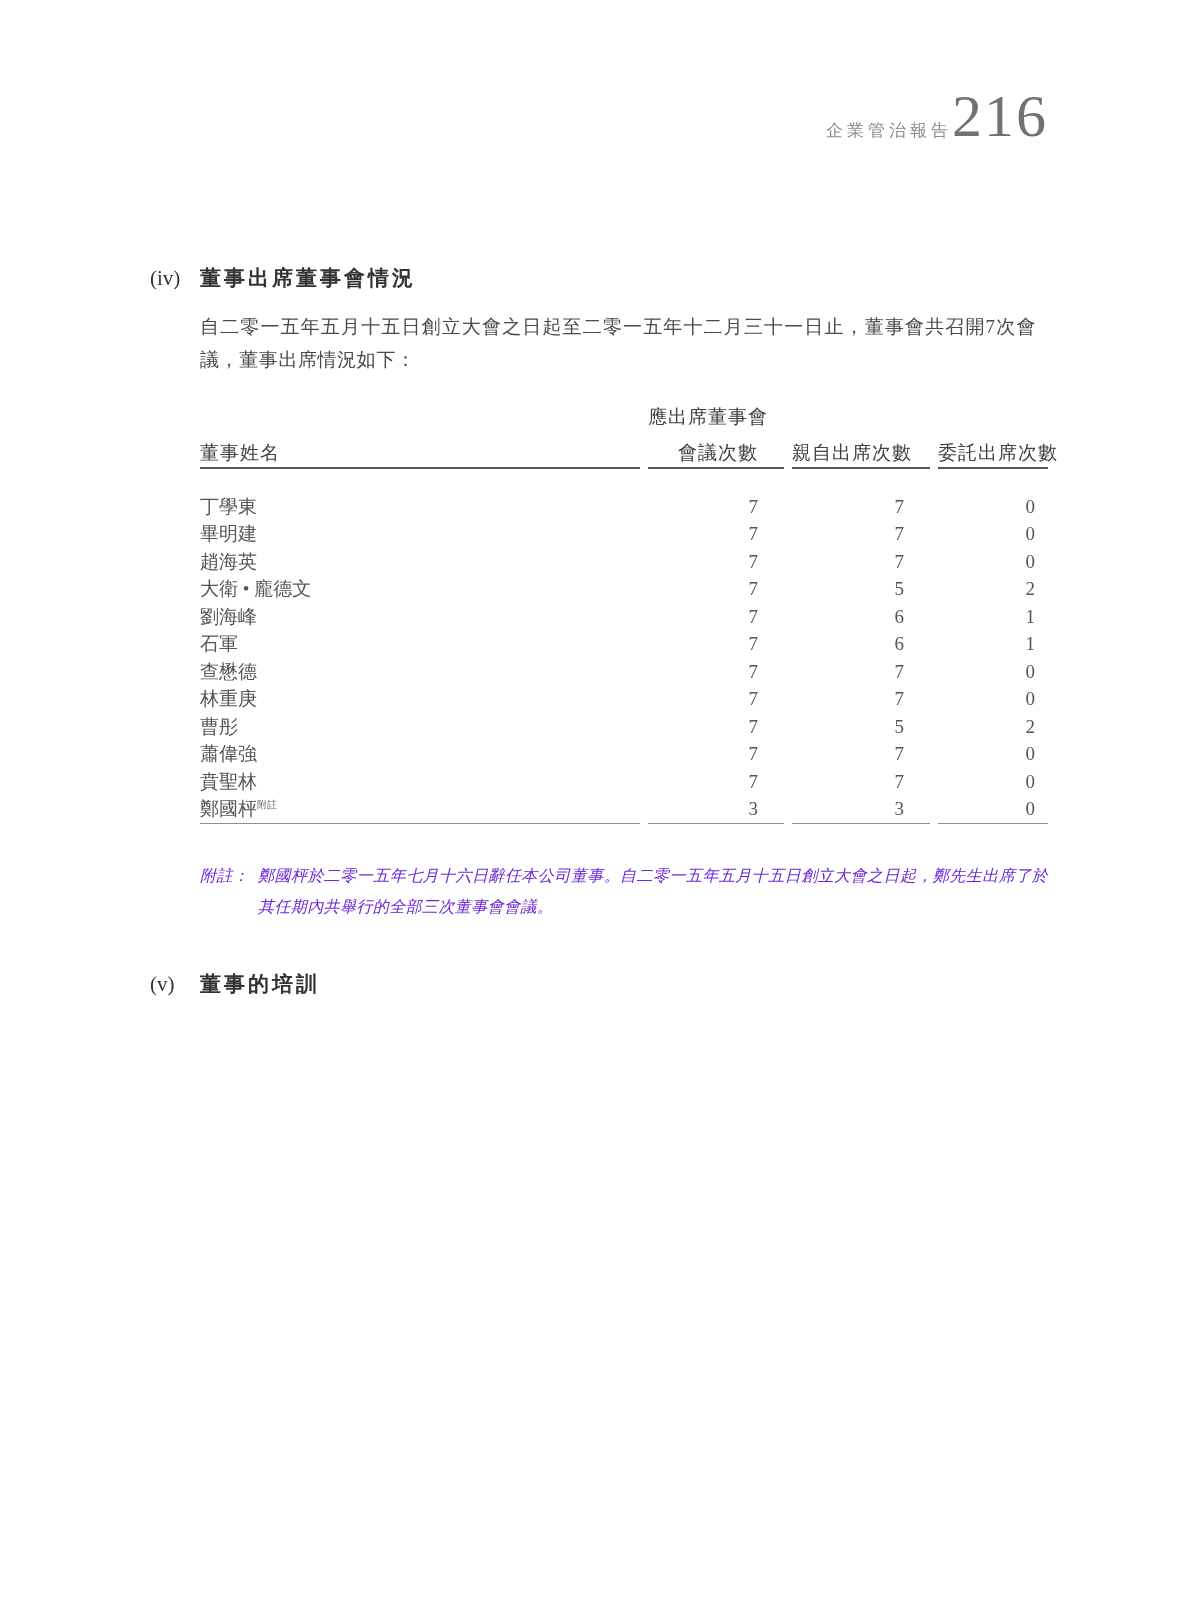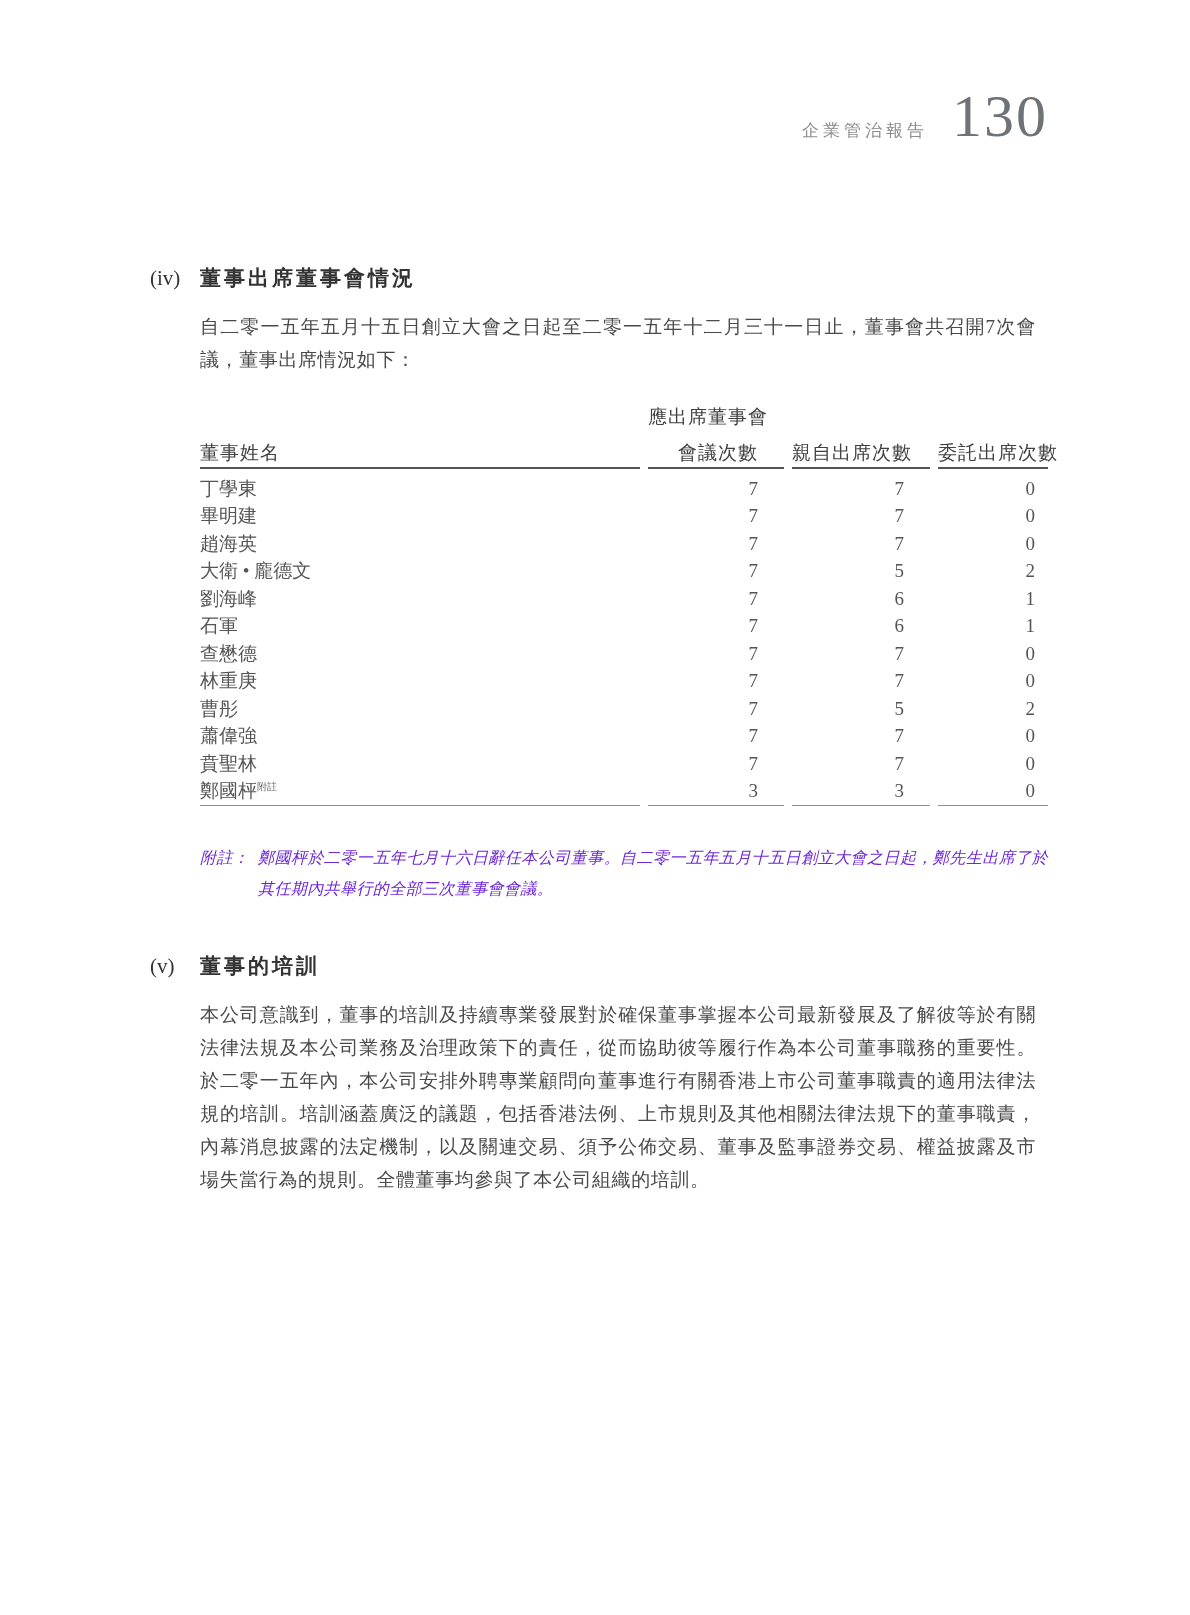--- a/index.html
+++ b/index.html
@@ -14,21 +14,21 @@
   }
   .content {
     padding: 86px 142px 0 150px;
   }
 
   
   .page-header {
     display: flex;
     justify-content: flex-end;
     align-items: baseline;
-    gap: 24px;
+    gap: 0;
   }
   .header-section-label {
     font-size: 17px;
     color: #8c8c8c;
     letter-spacing: 4px;
   }
   .page-number {
     font-size: 60px;
     font-weight: 400;
     color: #6e7377;
@@ -92,21 +92,21 @@
   .att-table .hrow2 th { padding-bottom: 1px; border-bottom: 2.5px solid #555555; }
   .att-table .name-col { text-align: left; }
   .att-table .num-col { text-align: right; }
   .att-table th.pad26, .att-table td.pad26 { padding-right: 26px; }
   .att-table td.pad12 { padding-right: 13px; }
   .att-table tbody td {
     height: 27.5px;
     vertical-align: middle;
     color: #555555;
   }
-  .att-table tbody tr:first-of-type td { padding-top: 6px; }
+  .att-table tbody tr:first-of-type td { padding-top: 24px; }
   .att-table tbody tr:last-of-type td { border-bottom: 1.2px solid #8f8f8f; padding-bottom: 0; }
   .att-table sup {
     font-size: 10px;
     color: #6a6a6a;
     letter-spacing: 0;
     vertical-align: super;
     line-height: 0;
   }
 
   
@@ -129,21 +129,21 @@
   }
 </style>
 </head>
 <body>
 
 <div class="page">
   <div class="content">
 
     <div class="page-header">
       <span class="header-section-label">企業管治報告</span>
-      <span class="page-number">130</span>
+      <span class="page-number">216</span>
     </div>
 
     <div class="section">
       <div class="sec-title-row">
         <span class="sec-num">(iv)</span>
         <h2 class="sec-title">董事出席董事會情況</h2>
       </div>
       <div class="sec-body">
         <p class="para">自二零一五年五月十五日創立大會之日起至二零一五年十二月三十一日止，董事會共召開7次會議，董事出席情況如下：</p>
 
@@ -249,19 +249,16 @@
           <span class="note-text">鄭國枰於二零一五年七月十六日辭任本公司董事。自二零一五年五月十五日創立大會之日起，鄭先生出席了於其任期內共舉行的全部三次董事會會議。</span>
         </div>
       </div>
     </div>
 
     <div class="section second">
       <div class="sec-title-row">
         <span class="sec-num">(v)</span>
         <h2 class="sec-title">董事的培訓</h2>
       </div>
-      <div class="sec-body">
-        <p class="para">本公司意識到，董事的培訓及持續專業發展對於確保董事掌握本公司最新發展及了解彼等於有關法律法規及本公司業務及治理政策下的責任，從而協助彼等履行作為本公司董事職務的重要性。於二零一五年內，本公司安排外聘專業顧問向董事進行有關香港上市公司董事職責的適用法律法規的培訓。培訓涵蓋廣泛的議題，包括香港法例、上市規則及其他相關法律法規下的董事職責，內幕消息披露的法定機制，以及關連交易、須予公佈交易、董事及監事證券交易、權益披露及市場失當行為的規則。全體董事均參與了本公司組織的培訓。</p>
-      </div>
     </div>
 
   </div>
 </div>
 
 </body></html>

